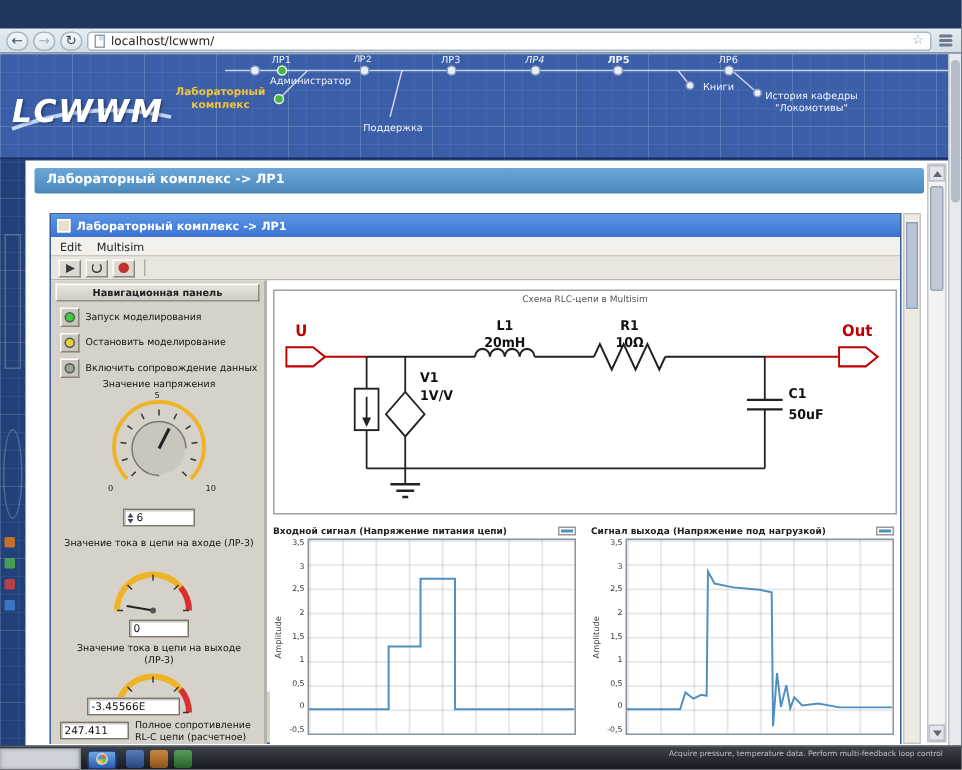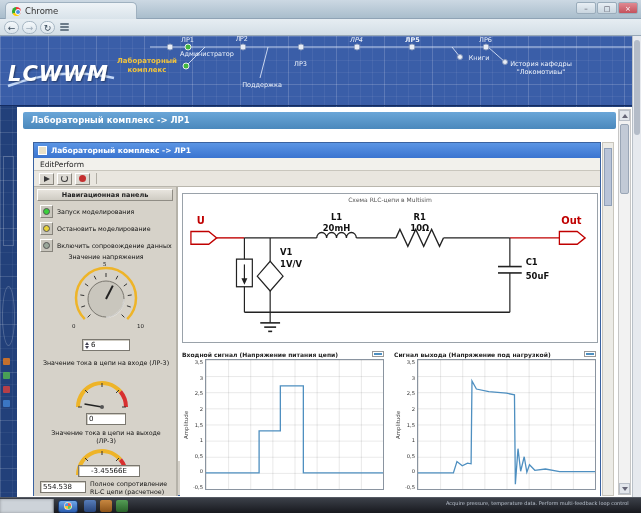--- a/index.html
+++ b/index.html
@@ -81,21 +81,21 @@
   .vi-scrollbar{position:absolute;left:585px;top:35px;width:12px;height:354px;background:#ecebe6;border:1px solid #c9c6bd;}
   .vs-thumb{position:absolute;left:1px;top:5px;width:8px;height:58px;background:#b9c4d8;border:1px solid #90a0b8;}
 
   
   .vi-window{position:absolute;left:16px;top:35px;width:568px;height:354px;border:1px solid #3a62a0;background:#d6d2ca;}
   .vi-titlebar{position:absolute;left:0;top:0;width:100%;height:15px;
     background:linear-gradient(#5b95e4,var(--vi_title_blue));display:flex;align-items:center;gap:4px;padding:0 4px;}
   .vi-ico{width:9px;height:9px;background:#e8e0c8;border:1px solid #fff;flex:0 0 auto;}
   .vi-title{color:#fff;font-size:7.5px;font-weight:bold;white-space:nowrap;}
   .vi-menubar{position:absolute;left:0;top:15px;width:100%;height:13px;background:#f2f1ec;border-bottom:1px solid #c9c6bd;
-    display:flex;align-items:center;padding:0 6px;font-size:7.5px;color:#222;}
+    display:flex;align-items:center;gap:10px;padding:0 6px;font-size:7.5px;color:#222;}
   .vi-toolbar{position:absolute;left:0;top:28px;width:100%;height:16px;background:#e9e6df;border-bottom:1px solid #b9b6ad;
     display:flex;align-items:center;gap:3px;padding:0 5px;}
   .tool-btn{width:15px;height:12px;background:#dcd9d2;border:1px solid;border-color:#fff #8a877f #8a877f #fff;
     display:flex;align-items:center;justify-content:center;}
   .run-arrow{width:0;height:0;border-top:3.5px solid transparent;border-bottom:3.5px solid transparent;border-left:6px solid #3a3a3a;}
   .loop-ico{width:7px;height:7px;border:1.5px solid #3a3a3a;border-radius:50%;border-top-color:transparent;}
   .stop-ico{width:7px;height:7px;border-radius:50%;background:#c43030;}
   .tool-sep{width:1px;height:11px;background:#b0ada4;margin:0 3px;}
 
   .vi-main{position:absolute;left:0;top:44px;width:566px;height:274px;background:#fff;}
@@ -154,36 +154,30 @@
     background:conic-gradient(#e55 0 25%,#5c5 0 50%,#fb3 0 75%,#49e 0 100%);border:1px solid rgba(255,255,255,.6);}
   .tb-icon{position:absolute;top:2px;width:12px;height:12px;border-radius:2px;opacity:.9;}
   .tb-note{position:absolute;right:5px;top:2px;width:190px;font-size:5px;line-height:1.25;
     color:rgba(225,235,248,.75);text-align:left;}
 </style>
 </head>
 <body>
 
 <div class="screen">
 
-  <div class="titlebar">
-    <div class="tab">
-      <span class="favicon"></span>
-      <span class="tab-title">Chrome</span>
-    </div>
-    <div class="win-controls">
-      <div class="win-btn">–</div>
-      <div class="win-btn">□</div>
-      <div class="win-btn close">×</div>
-    </div>
-  </div>
 
   <div class="toolbar">
     <div class="nav-btn">←</div>
     <div class="nav-btn disabled">→</div>
     <div class="nav-btn">↻</div>
+    <div class="addr">
+      <span class="page-ico"></span>
+      <input class="url-input" readonly="" value="localhost/lcwwm/" style="">
+      <span class="star">☆</span>
+    </div>
     <div class="wrench">
         <i></i>
         <i></i>
         <i></i>
       </div>
   </div>
 
   <div class="viewport">
 
     <div class="bp-deco" style="left:3px;top:120px;width:11px;height:90px;"></div>
@@ -215,21 +209,21 @@
 
       <div class="logo">
         <svg width="110" height="40" style="position:absolute;left:0;top:0;">
           <path d="M2,32 Q55,12 108,24" fill="none" stroke="rgba(210,228,255,.9)" stroke-width="2.5"></path>
         </svg>
         <span class="logo-text">LCWWM</span>
       </div>
 
       <div class="bn-node" style="left:181px;top:0;">ЛР1</div>
       <div class="bn-node" style="left:236px;top:0;font-family:Liberation Mono, monospace;">ЛР2</div>
-      <div class="bn-node" style="left:294px;top:0;margin-top:24px;">ЛР3</div>
+      <div class="bn-node" style="left:294px;top:0;">ЛР3</div>
       <div class="bn-node" style="left:350px;top:0;font-style:italic;">ЛР4</div>
       <div class="bn-node" style="left:405px;top:0;font-weight:bold;">ЛР5</div>
       <div class="bn-node" style="left:479px;top:0;">ЛР6</div>
 
       <div class="bn-link" style="left:172px;top:14px;width:70px;">Администратор</div>
       <div class="bn-link accent" style="left:110px;top:21px;width:74px;">Лабораторный комплекс</div>
       <div class="bn-link" style="left:236px;top:45px;width:52px;text-align:center;">Поддержка</div>
       <div class="bn-link" style="left:464px;top:18px;width:30px;">Книги</div>
       <div class="bn-link" style="left:500px;top:24px;width:82px;">История кафедры "Локомотивы"</div>
     </div>
@@ -237,21 +231,21 @@
     <div class="page">
       <div class="page-header">Лабораторный комплекс -&gt; ЛР1</div>
 
       <div class="vi-window">
         <div class="vi-titlebar">
           <span class="vi-ico"></span>
           <span class="vi-title">Лабораторный комплекс -&gt; ЛР1</span>
         </div>
         <div class="vi-menubar">
           <span>Edit</span>
-          <span>Perform</span>
+          <span>Multisim</span>
         </div>
         <div class="vi-toolbar">
           <div class="tool-btn">
               <span class="run-arrow"></span>
             </div>
           <div class="tool-btn">
               <span class="loop-ico"></span>
             </div>
           <div class="tool-btn">
               <span class="stop-ico"></span>
@@ -341,26 +335,26 @@
                 <path d="M50.4,14.6 A24,24 0 0 1 56,30" fill="none" stroke="var(--gauge_red)" stroke-width="4"></path>
                 <line x1="8" y1="30" x2="12" y2="30" stroke="#333" stroke-width="1"></line>
                 <line x1="15" y1="13" x2="18" y2="16" stroke="#333" stroke-width="1"></line>
                 <line x1="32" y1="6" x2="32" y2="10" stroke="#333" stroke-width="1"></line>
                 <line x1="49" y1="13" x2="46" y2="16" stroke="#333" stroke-width="1"></line>
                 <line x1="56" y1="30" x2="52" y2="30" stroke="#333" stroke-width="1"></line>
                 <line x1="32" y1="30" x2="14.5" y2="27" stroke="#222" stroke-width="1.5"></line>
                 <circle cx="32" cy="30" r="2" fill="#555"></circle>
               </svg>
             </div>
-            <div class="numbox" style="left:44px;top:278px;width:62px;justify-content:center;">
+            <div class="numbox" style="left:24px;top:278px;width:62px;">
               <span>-3.45566E</span>
             </div>
 
             <div class="numbox" style="left:6px;top:294px;width:46px;">
-              <span>554.538</span>
+              <span>247.411</span>
             </div>
             <div class="navlabel" style="left:56px;top:293px;width:84px;text-align:left;">Полное сопротивление RL-C цепи (расчетное)</div>
           </div>
 
           <div class="work">
 
             <div class="schematic">
               <div class="schem-title">Схема RLC-цепи в Multisim</div>
               <svg class="schem-svg" viewBox="0 0 420 128" preserveAspectRatio="none">
 

